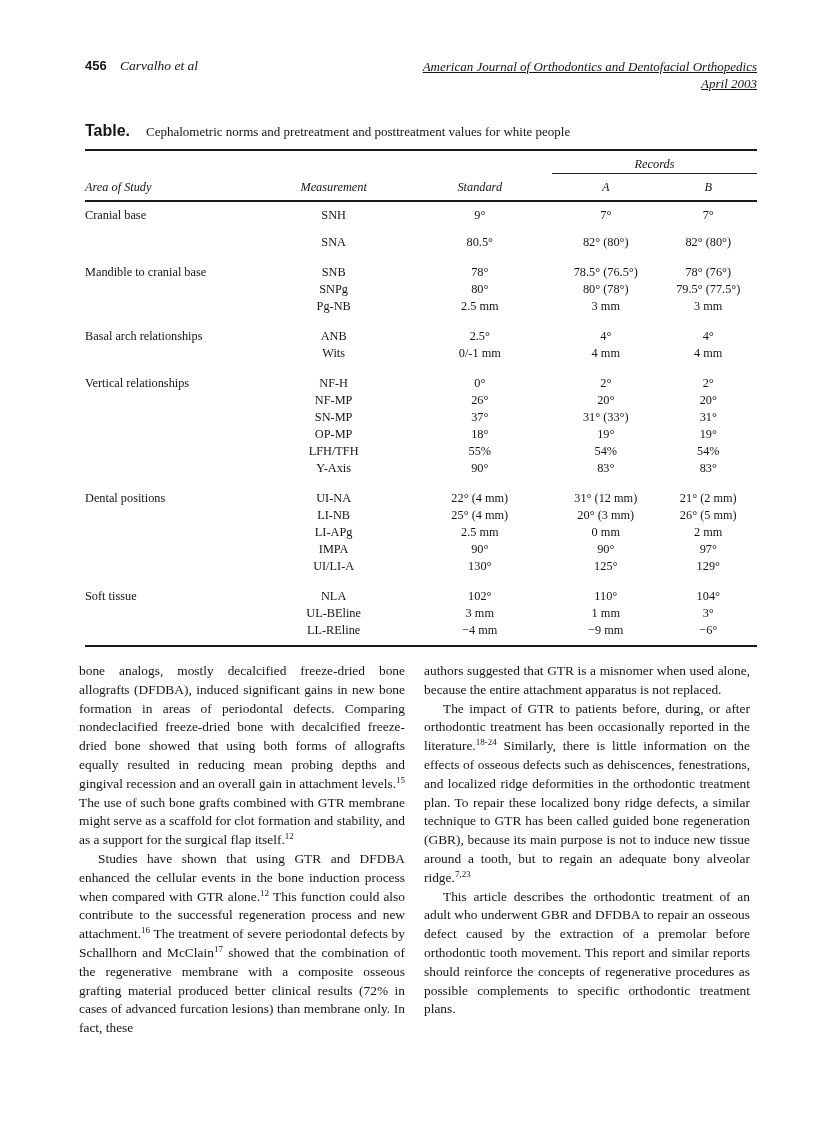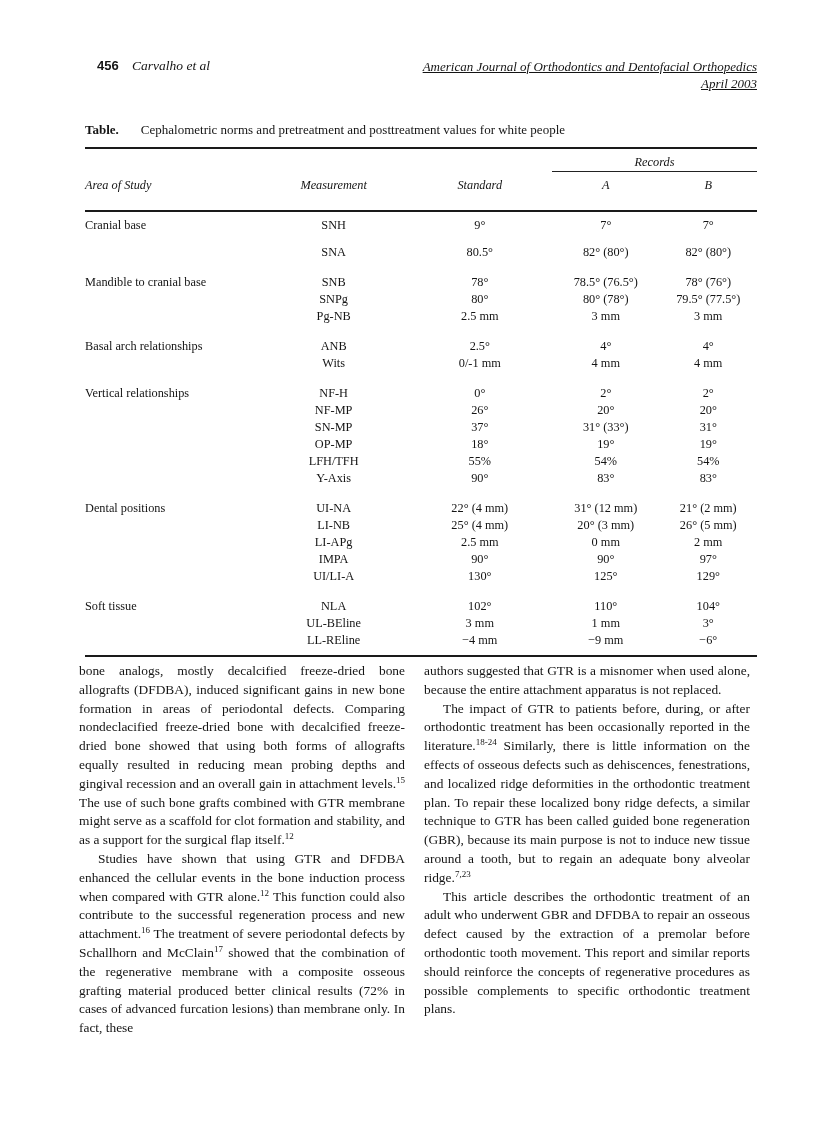--- a/index.html
+++ b/index.html
@@ -31,21 +31,20 @@
   }
   .rh-left {
     font-size: 13.5px;
     white-space: nowrap;
   }
   .rh-left .pagenum {
     font-family: "Liberation Sans", sans-serif;
     font-weight: bold;
     font-size: 13px;
     margin-right: 10px;
-    margin-left: 12px;
   }
   .rh-left .author {
     font-style: italic;
   }
   .rh-right {
     text-align: right;
     font-style: italic;
     font-size: 13px;
     line-height: 17px;
     text-decoration: underline;
@@ -56,24 +55,24 @@
     position: absolute;
     top: 122px;
     left: 85px;
     width: 672px;
   }
   .table-title {
     font-size: 13px;
     margin: 0 0 9px 0;
   }
   .table-title .tlabel {
-    font-family: Liberation Serif, serif;
+    font-family: Liberation Sans, sans-serif;
     font-weight: bold;
-    font-size: 13px;
-    margin-right: 22px;
+    font-size: 16px;
+    margin-right: 16px;
   }
   table.ceph {
     width: 100%;
     border-collapse: collapse;
     font-size: 12.3px;
     border-top: 2px solid #1a1a1a;
     border-bottom: 2px solid #1a1a1a;
   }
   table.ceph th, table.ceph td {
     font-weight: normal;
@@ -86,21 +85,21 @@
   table.ceph .c-b     { text-align: center; }
   tr.records-row th { padding-top: 6px; }
   th.records-cell {
     font-style: italic;
     border-bottom: 1.5px solid #222;
     padding-bottom: 3px;
   }
   tr.colheads th {
     font-style: italic;
     padding-top: 6px;
-    padding-bottom: 17px;
+    padding-bottom: 5px;
     border-bottom: 2.5px solid #1a1a1a;
   }
   tr.colheads th.c-area { text-align: left; }
   tbody tr.first-of-group td { padding-top: 4px; }
   tbody tr.spacer td { height: 10px; padding: 0; }
   tbody tr td { height: 15px; }
   tbody tr:first-child td { padding-top: 6px; }
   tbody tr:last-child td { padding-bottom: 7px; }
 
   

